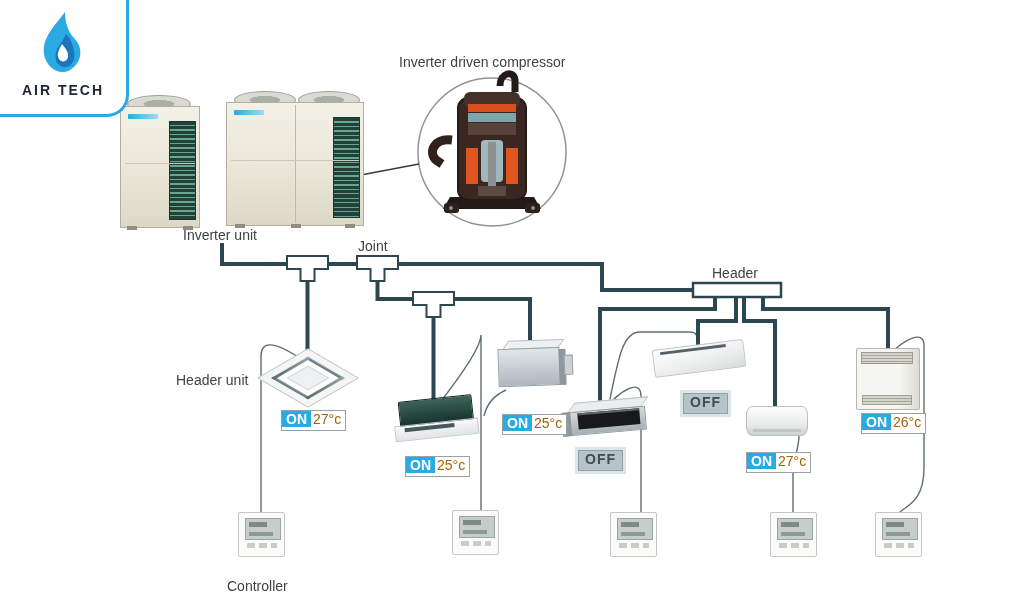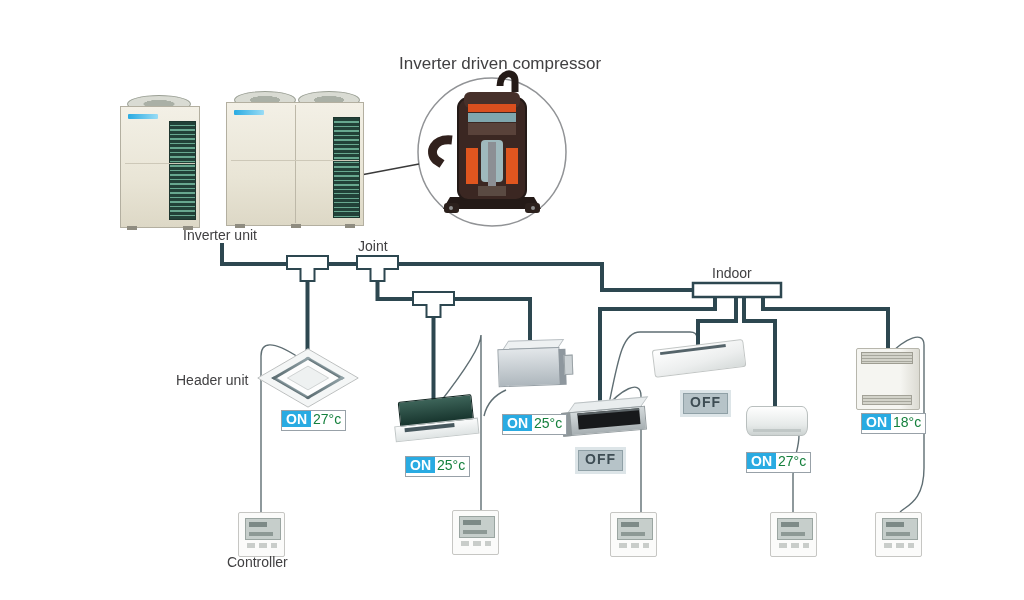--- a/index.html
+++ b/index.html
@@ -89,21 +89,21 @@
             border:1px solid #9aa5a1;}
   .ctl .scr::before{content:"";position:absolute;left:3px;top:3px;width:18px;height:5px;background:#7d8a87;}
   .ctl .scr::after{content:"";position:absolute;left:3px;bottom:3px;width:24px;height:4px;background:#8d9995;}
   .ctl .btns{position:absolute;left:8px;bottom:8px;width:30px;height:5px;
              background:repeating-linear-gradient(90deg,#c9cdca 0 8px,#fbfbfa 8px 12px);}
 
   
   .badge{position:absolute;display:flex;align-items:flex-start;height:21px;box-sizing:border-box;
          border:1px solid #98a1a8;background:#fff;font-size:14px;z-index:5;}
   .badge .st{background:#29abe2;color:#fff;font-weight:bold;padding:0 4px;display:flex;align-items:center;}
-  .badge .tp{color:#15803d;padding:0 4px 0 2px;display:flex;align-items:center;}
+  .badge .tp{color:#a16207;padding:0 4px 0 2px;display:flex;align-items:center;}
   .badge.off{background:#b6c3c8;border:1px solid #8fa0a6;box-shadow:0 0 0 3px #dde5e8;}
   .badge.off .st{background:transparent;color:#3e4d54;letter-spacing:1px;padding:0 6px;}
 </style>
 </head>
 <body>
 
 <div class="stage">
 
   <svg width="1024" height="600" viewBox="0 0 1024 600">
 
@@ -157,20 +157,28 @@
       <rect x="488" y="142" width="8" height="52" fill="#8c8f94"></rect>
       <rect x="478" y="186" width="28" height="10" fill="#5a4a42"></rect>
     </g>
 
     <g>
       <line x1="419" y1="164" x2="308" y2="185" stroke="#3a3a3a" stroke-width="1.4"></line>
       <polygon points="305,186 318,178 317,189" fill="#3a3a3a"></polygon>
     </g>
   </svg>
 
+  <div class="logo">
+    <svg width="56" height="66" viewBox="0 0 56 66" style="position:relative;margin-top:10px">
+      <path d="M30,2 C18,18 7,28 9,44 C11,58 25,66 35,60 C47,53 49,38 39,28 C33,22 30,12 30,2 Z" fill="#29abe2"></path>
+      <path d="M31,24 C27,34 18,40 21,50 C23,58 34,60 38,52 C42,44 37,30 31,24 Z" fill="#1b75bc"></path>
+      <path d="M27,34 C24,40 21,44 24,49 C26,53 32,52 33,47 C34,42 30,38 27,34 Z" fill="#ffffff"></path>
+    </svg>
+    <div class="brand">AIR TECH</div>
+  </div>
 
   <div class="odu" style="left:120px;top:95px;width:80px;height:133px">
     <div class="fan" style="left:7px;width:64px"></div>
     <div class="body">
       <div class="sticker"></div>
       <div class="grille"></div>
       <div class="foot" style="left:6px"></div>
       <div class="foot" style="right:6px"></div>
     </div>
   </div>
@@ -270,23 +278,23 @@
   </div>
   <div class="badge off" style="left:683px;top:393px">
     <span class="st">OFF</span>
   </div>
   <div class="badge" style="left:746px;top:452px">
     <span class="st">ON</span>
       <span class="tp">27°c</span>
   </div>
   <div class="badge" style="left:861px;top:413px">
     <span class="st">ON</span>
-      <span class="tp">18°c</span>
-  </div>
-
-  <div class="lbl" style="left:399px;top:54px;font-size:17px">Inverter driven compressor</div>
+      <span class="tp">26°c</span>
+  </div>
+
+  <div class="lbl" style="left:399px;top:54px;font-size:14px">Inverter driven compressor</div>
   <div class="lbl" style="left:183px;top:227px">Inverter unit</div>
   <div class="lbl" style="left:358px;top:238px">Joint</div>
-  <div class="lbl" style="left:712px;top:265px">Indoor</div>
+  <div class="lbl" style="left:712px;top:265px">Header</div>
   <div class="lbl" style="left:176px;top:372px">Header unit</div>
-  <div class="lbl" style="left:227px;top:554px">Controller</div>
+  <div class="lbl" style="left:227px;top:578px">Controller</div>
 
 </div>
 
 </body></html>

